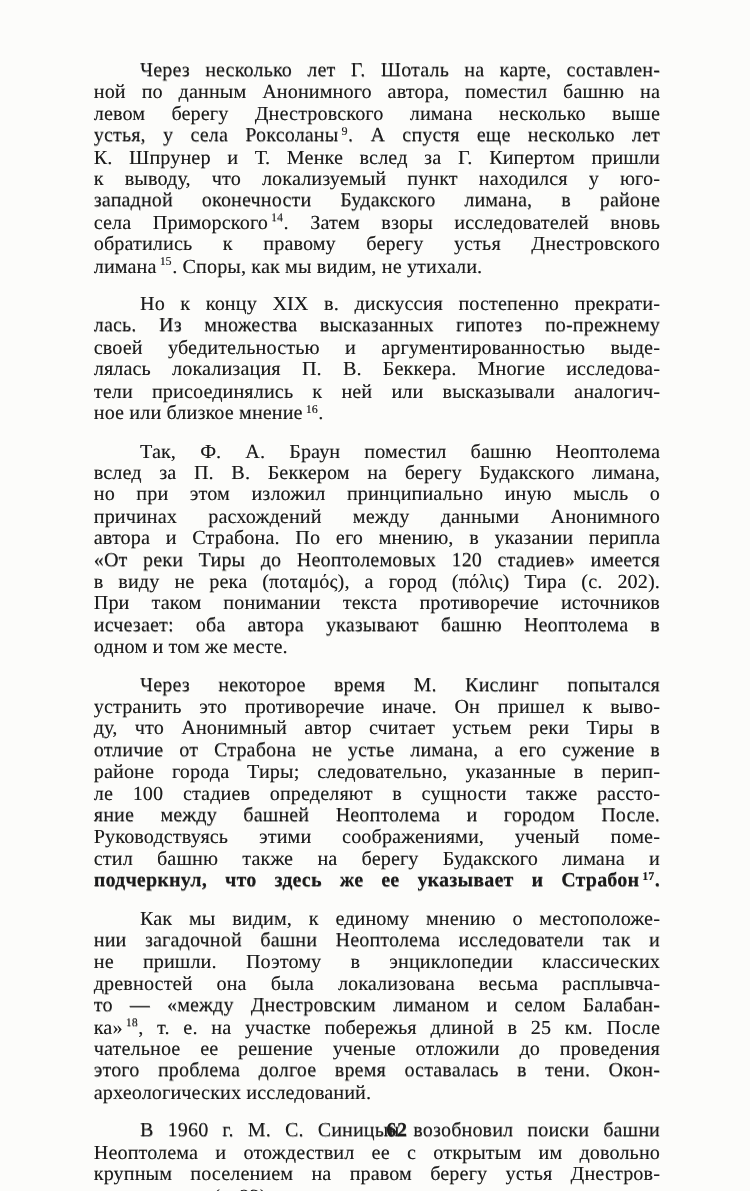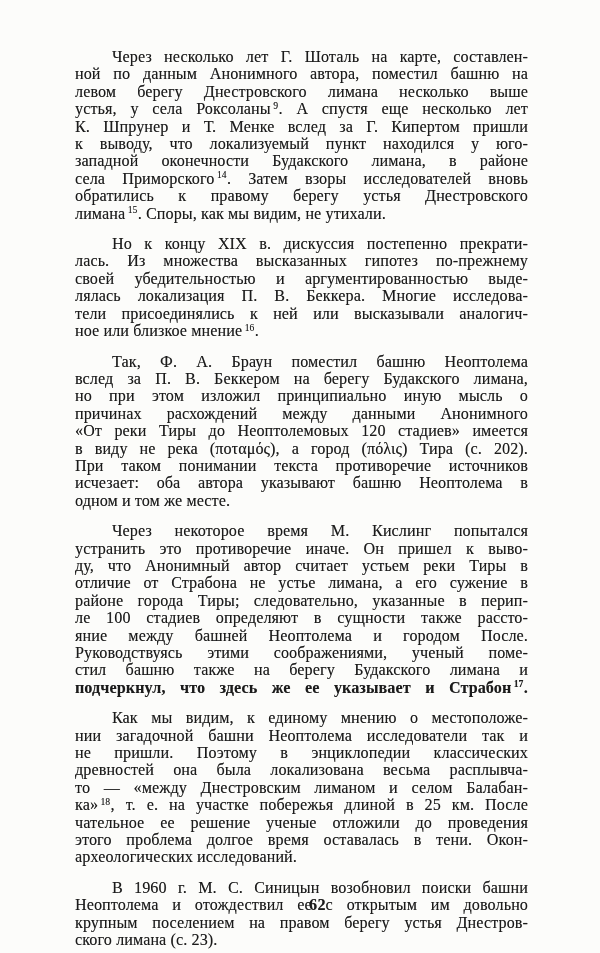--- a/index.html
+++ b/index.html
@@ -95,20 +95,21 @@
         <div class="line">своей убедительностью и аргументированностью выде-</div>
         <div class="line">лялась локализация П. В. Беккера. Многие исследова-</div>
         <div class="line">тели присоединялись к ней или высказывали аналогич-</div>
         <div class="line last">ное или близкое мнение<sup class="fnref">16</sup>.</div>
       </div>
       <div class="paragraph">
         <div class="line first">Так, Ф. А. Браун поместил башню Неоптолема</div>
         <div class="line">вслед за П. В. Беккером на берегу Будакского лимана,</div>
         <div class="line">но при этом изложил принципиально иную мысль о</div>
         <div class="line">причинах расхождений между данными Анонимного</div>
+        <div class="line">автора и Страбона. По его мнению, в указании перипла</div>
         <div class="line">«От реки Тиры до Неоптолемовых 120 стадиев» имеется</div>
         <div class="line">в виду не река (ποταμός), а город (πόλις) Тира (с. 202).</div>
         <div class="line">При таком понимании текста противоречие источников</div>
         <div class="line">исчезает: оба автора указывают башню Неоптолема в</div>
         <div class="line last">одном и том же месте.</div>
       </div>
       <div class="paragraph">
         <div class="line first">Через некоторое время М. Кислинг попытался</div>
         <div class="line">устранить это противоречие иначе. Он пришел к выво-</div>
         <div class="line">ду, что Анонимный автор считает устьем реки Тиры в</div>

